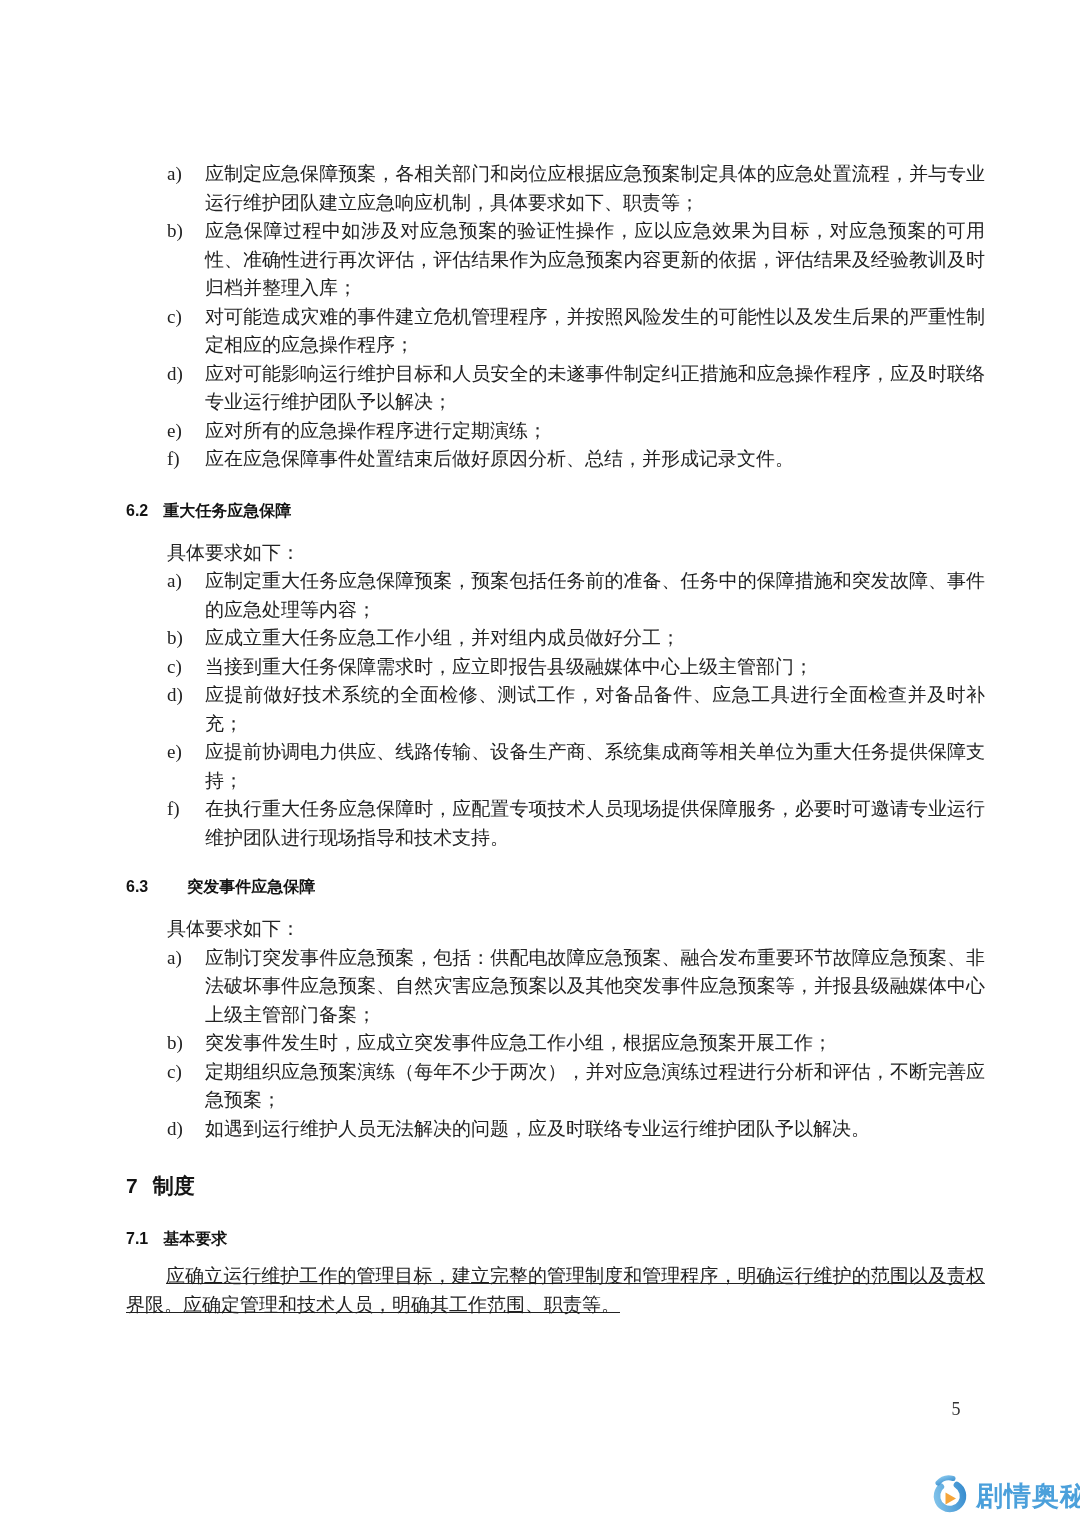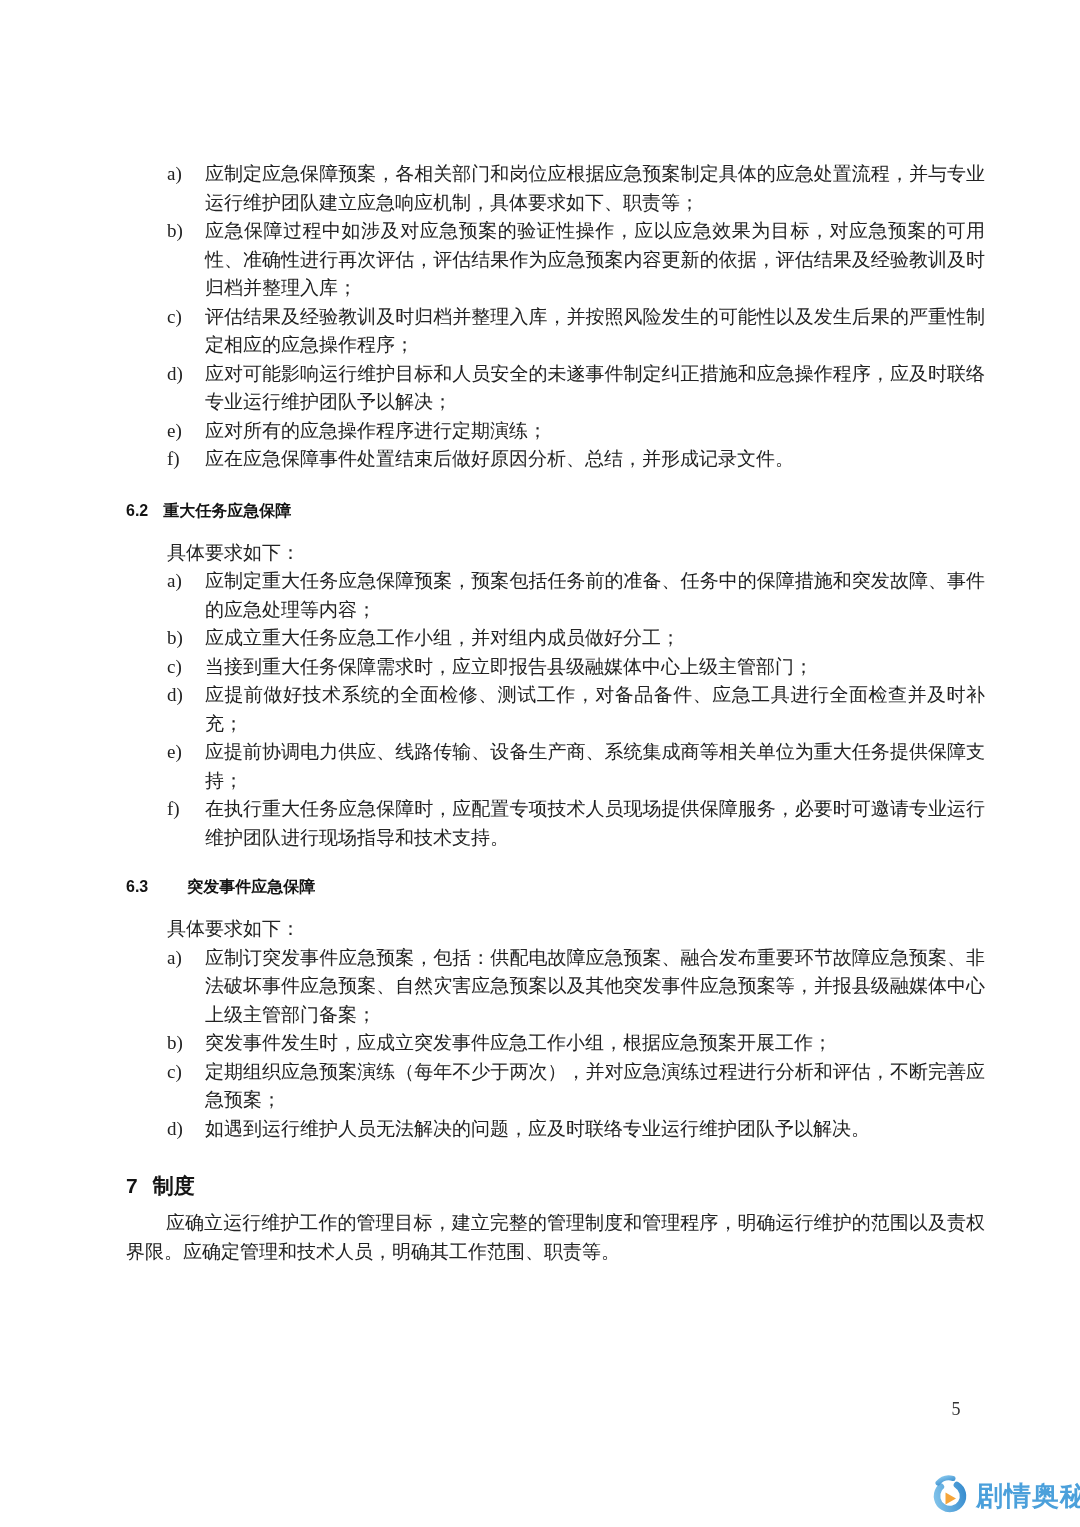--- a/index.html
+++ b/index.html
@@ -38,21 +38,21 @@
   .chapter { font-size: 21px; }
   .lead { margin-left: 41px; }
   .body-para { text-indent: 40px; }
 
   .m-intro   { margin-top: 160px; }
   .m-h62     { margin-top: 22px; }
   .m-lead    { margin-top: 13px; }
   .m-h63     { margin-top: 20px; gap: 24px; }
   .m-h7      { margin-top: 28px; }
   .m-h71     { margin-top: 23px; }
-  .m-para    { margin-top: 8px; }
+  .m-para    { margin-top: 8px; text-decoration: underline; }
   .m-h72     { margin-top: 22px; }
 
   .page-num {
     position: absolute;
     left: 944px;
     top: 1399px;
     width: 24px;
     text-align: center;
     font-size: 18px;
     color: #333333;
@@ -84,21 +84,21 @@
       <div class="clause">
         <span class="clause-label">a)</span>
         <span class="clause-text">应制定应急保障预案，各相关部门和岗位应根据应急预案制定具体的应急处置流程，并与专业运行维护团队建立应急响应机制，具体要求如下、职责等；</span>
       </div>
       <div class="clause">
         <span class="clause-label">b)</span>
         <span class="clause-text">应急保障过程中如涉及对应急预案的验证性操作，应以应急效果为目标，对应急预案的可用性、准确性进行再次评估，评估结果作为应急预案内容更新的依据，评估结果及经验教训及时归档并整理入库；</span>
       </div>
       <div class="clause">
         <span class="clause-label">c)</span>
-        <span class="clause-text">评估结果及经验教训及时归档并整理入库，并按照风险发生的可能性以及发生后果的严重性制定相应的应急操作程序；</span>
+        <span class="clause-text">对可能造成灾难的事件建立危机管理程序，并按照风险发生的可能性以及发生后果的严重性制定相应的应急操作程序；</span>
       </div>
       <div class="clause">
         <span class="clause-label">d)</span>
         <span class="clause-text">应对可能影响运行维护目标和人员安全的未遂事件制定纠正措施和应急操作程序，应及时联络专业运行维护团队予以解决；</span>
       </div>
       <div class="clause">
         <span class="clause-label">e)</span>
         <span class="clause-text">应对所有的应急操作程序进行定期演练；</span>
       </div>
       <div class="clause">
@@ -161,20 +161,24 @@
         <span class="clause-label">d)</span>
         <span class="clause-text">如遇到运行维护人员无法解决的问题，应及时联络专业运行维护团队予以解决。</span>
       </div>
     </div>
 
     <div class="heading chapter m-h7">
       <span class="num">7</span>
       <span>制度</span>
     </div>
 
+    <div class="heading m-h71">
+      <span class="num">7.1</span>
+      <span>基本要求</span>
+    </div>
     <div class="body-para m-para">应确立运行维护工作的管理目标，建立完整的管理制度和管理程序，明确运行维护的范围以及责权界限。应确定管理和技术人员，明确其工作范围、职责等。</div>
 
   </div>
 
   <div class="page-num">5</div>
 
   <div class="logo">
     <span>
       <svg width="40" height="40" viewBox="0 0 40 40" xmlns="http://www.w3.org/2000/svg" aria-hidden="true">
         <defs>

